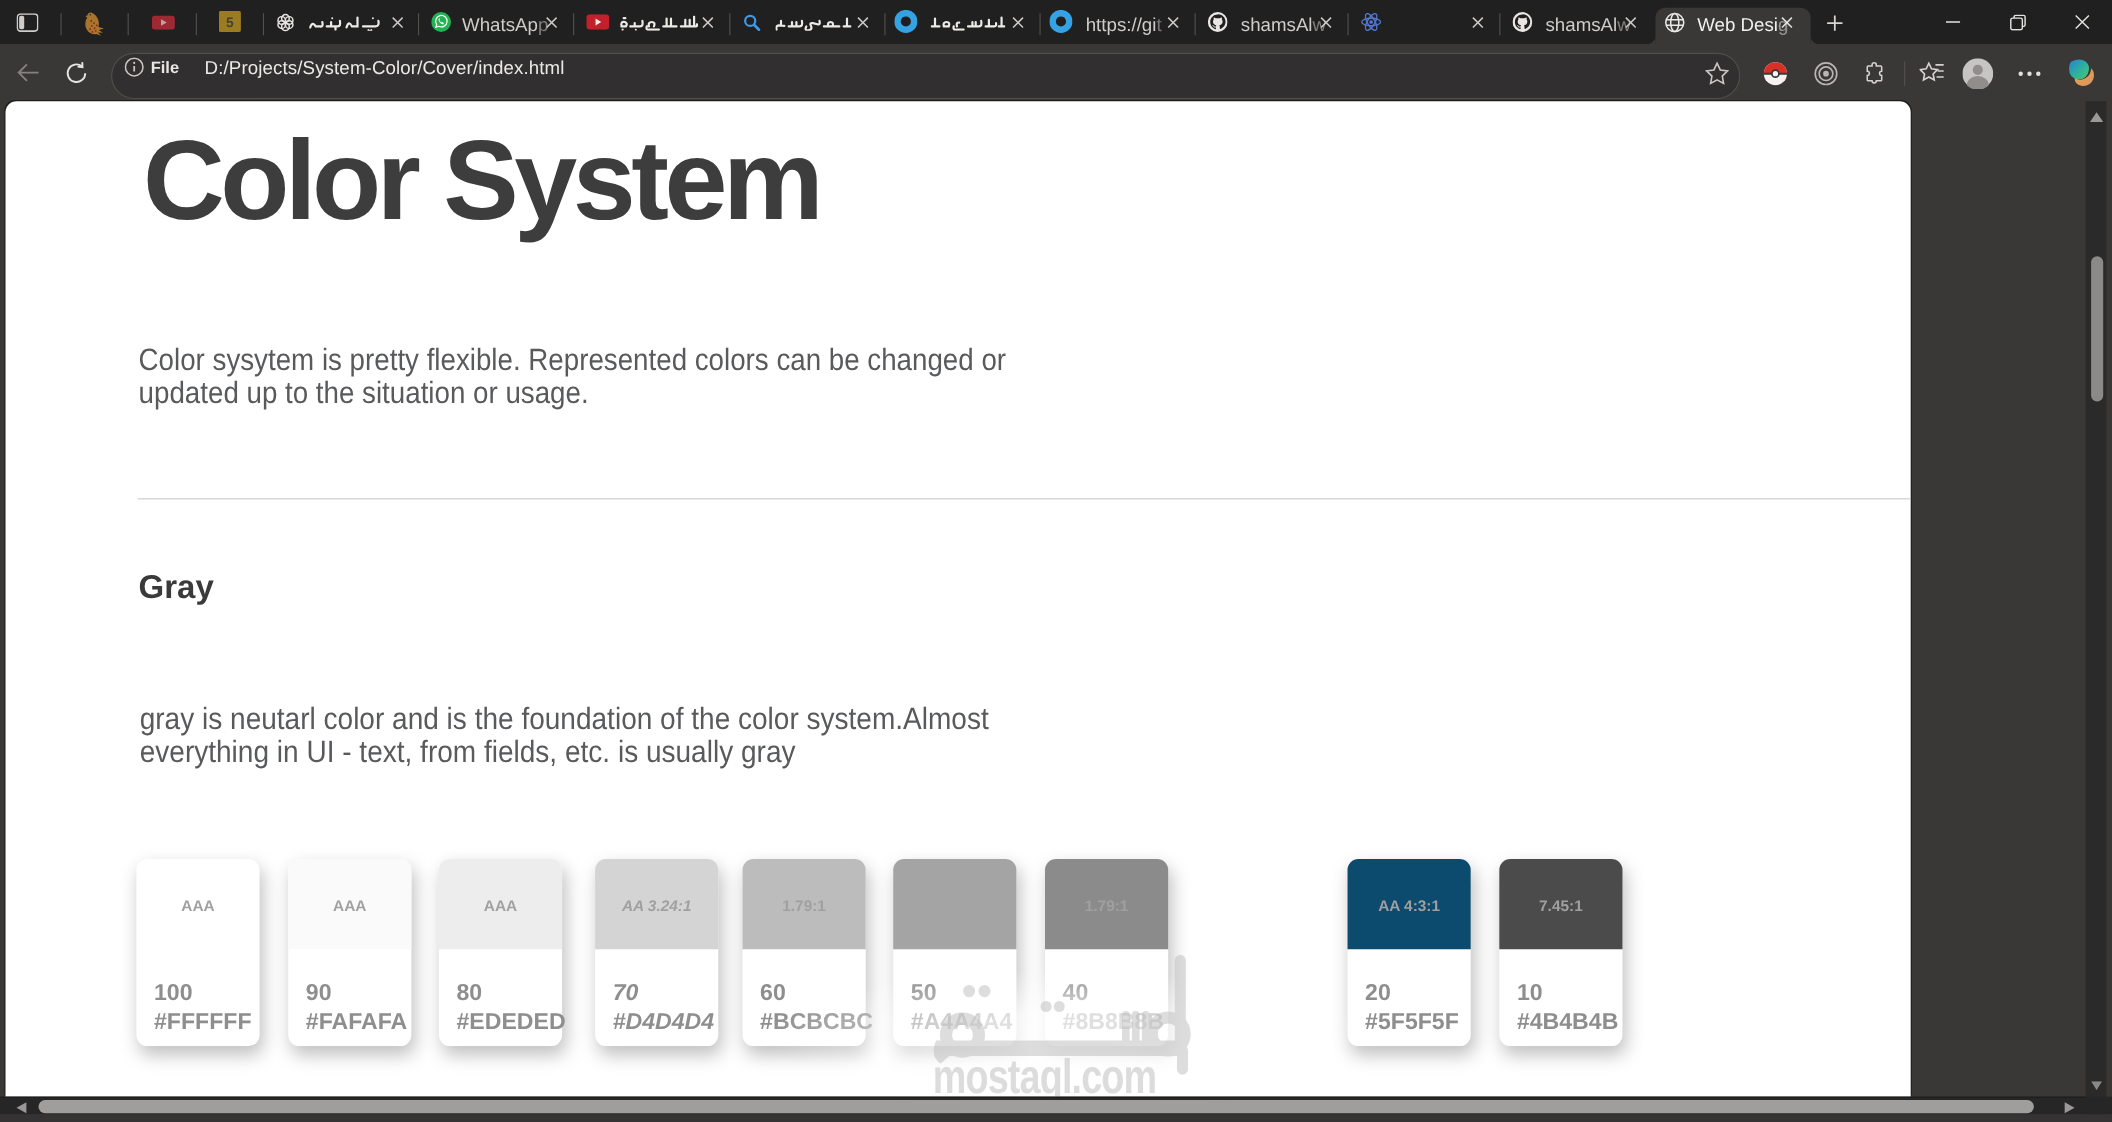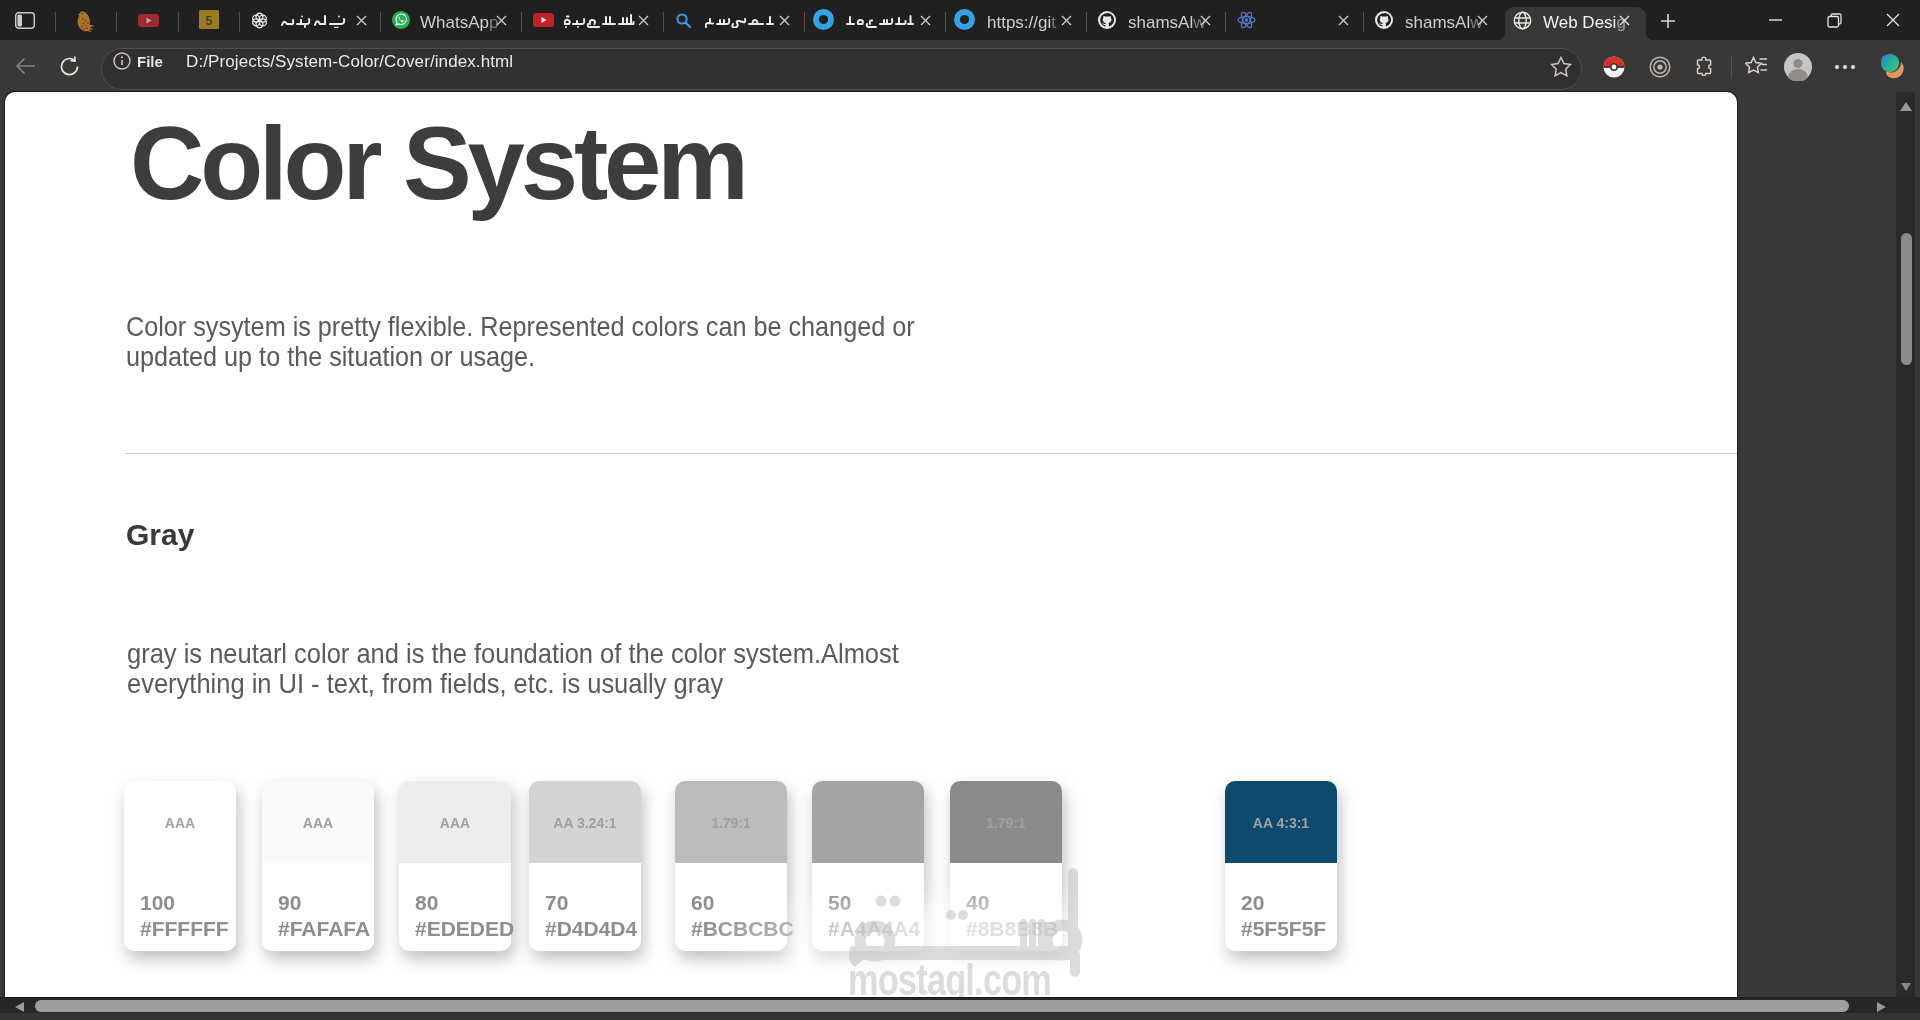--- a/index.html
+++ b/index.html
@@ -309,39 +309,43 @@
       <div class="cardtxt">100<br>#FFFFFF</div>
     </div>
   <div class="card" style="left:257px;">
       <div class="block" style="background:#FAFAFA;">AAA</div>
       <div class="cardtxt">90<br>#FAFAFA</div>
     </div>
   <div class="card" style="left:394px;">
       <div class="block" style="background:#EDEDED;">AAA</div>
       <div class="cardtxt">80<br>#EDEDED</div>
     </div>
-  <div class="card" style="left:524px;">
+  <div class="card" style="left:536px;font-style:italic;">
       <div class="block" style="background:#D4D4D4;">AA 3.24:1</div>
       <div class="cardtxt">70<br>#D4D4D4</div>
     </div>
   <div class="card" style="left:670px;">
       <div class="block" style="background:#BCBCBC;">1.79:1</div>
       <div class="cardtxt">60<br>#BCBCBC</div>
     </div>
   <div class="card" style="left:807px;">
       <div class="block" style="background:#A4A4A4;"></div>
       <div class="cardtxt">50<br>#A4A4A4</div>
     </div>
   <div class="card" style="left:945px;">
       <div class="block" style="background:#8B8B8B;">1.79:1</div>
       <div class="cardtxt">40<br>#8B8B8B</div>
     </div>
   <div class="card" style="left:1220px;">
       <div class="block" style="background:#0c4a6e;">AA 4:3:1</div>
       <div class="cardtxt">20<br>#5F5F5F</div>
+    </div>
+  <div class="card" style="left:1358px;">
+      <div class="block" style="background:#4B4B4B;">7.45:1</div>
+      <div class="cardtxt">10<br>#4B4B4B</div>
     </div>
 
   <div class="abs" style="left:690px;top:790px;width:540px;height:112px;background:radial-gradient(ellipse closest-side, rgba(255,255,255,0.72) 30%, rgba(255,255,255,0));"></div>
   <div class="abs" style="left:730px;top:860px;width:460px;height:52px;background:radial-gradient(ellipse closest-side, rgba(255,255,255,0.72) 30%, rgba(255,255,255,0));"></div>
 
   <svg class="abs" style="left:838px;top:763px;" width="250" height="125" viewBox="0 0 250 125">
     <g fill="#bcbcbc" opacity="0.5">
       <path d="M8 91 L232 91 L232 105 L8 105 Z"></path>
       <path d="M8 91 Q2 105 12 112 L20 105 Z"></path>
       <circle cx="32" cy="86" r="15" fill="none" stroke="#bcbcbc" stroke-width="11"></circle>

